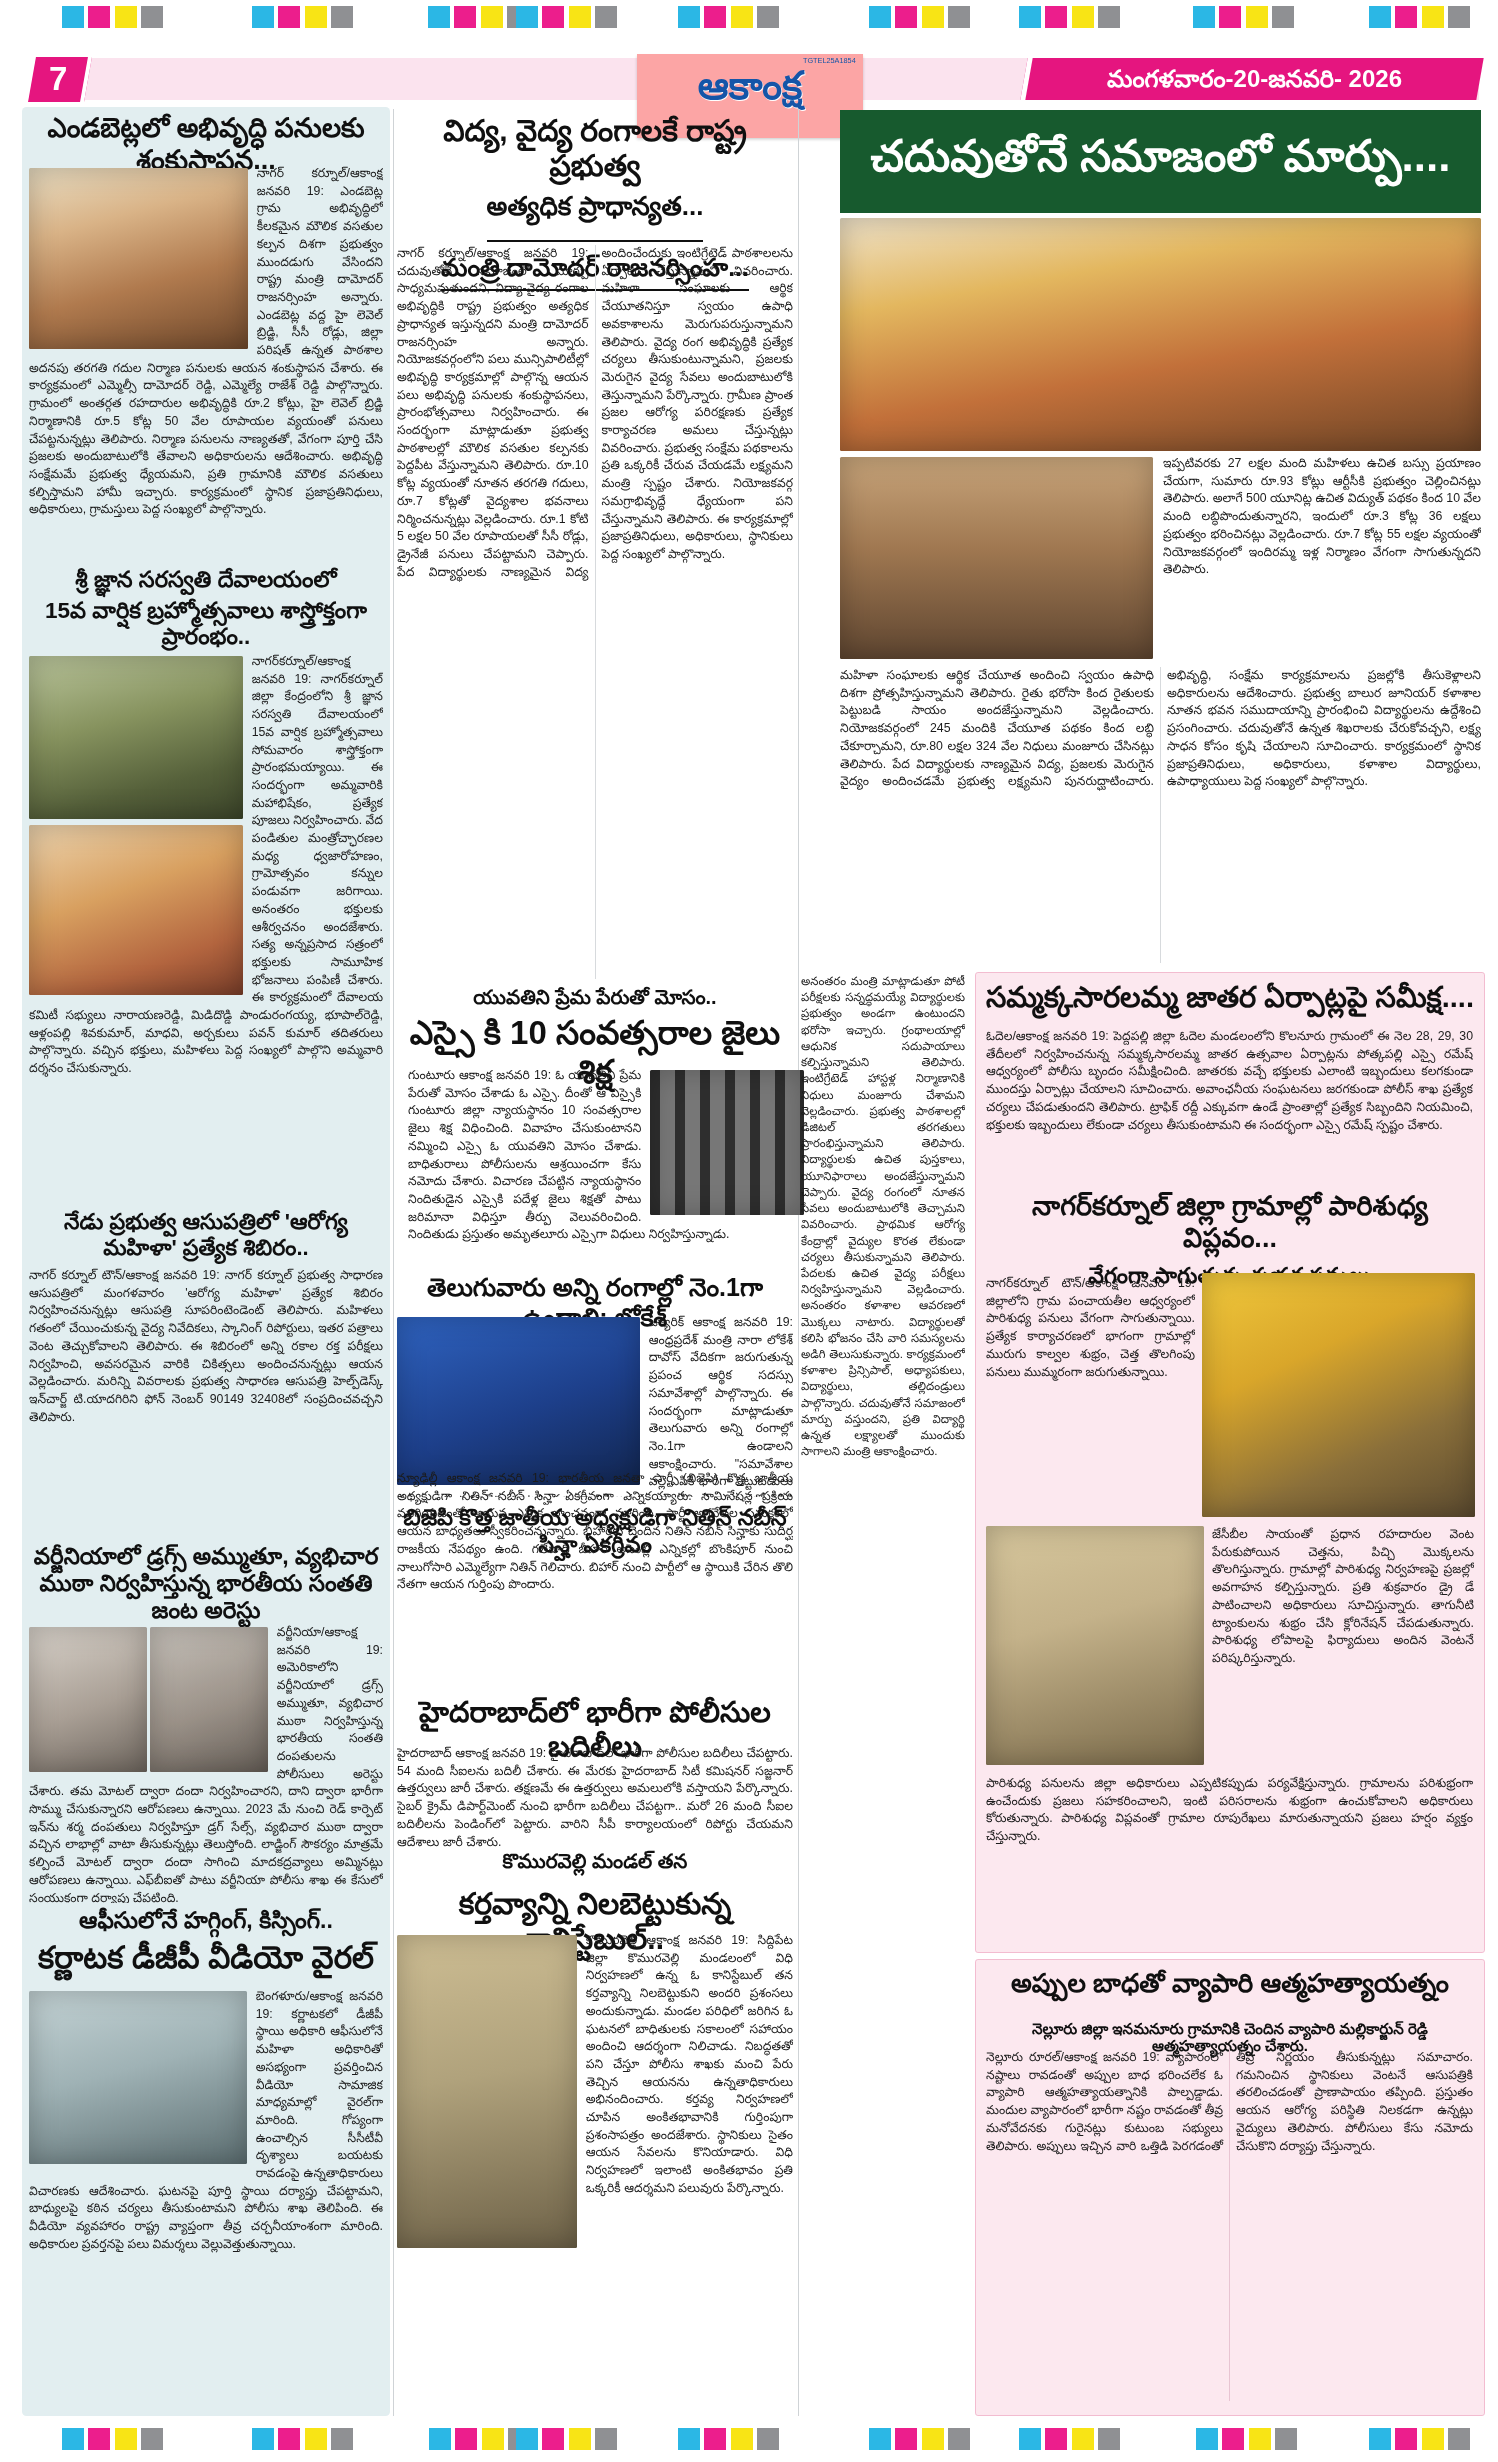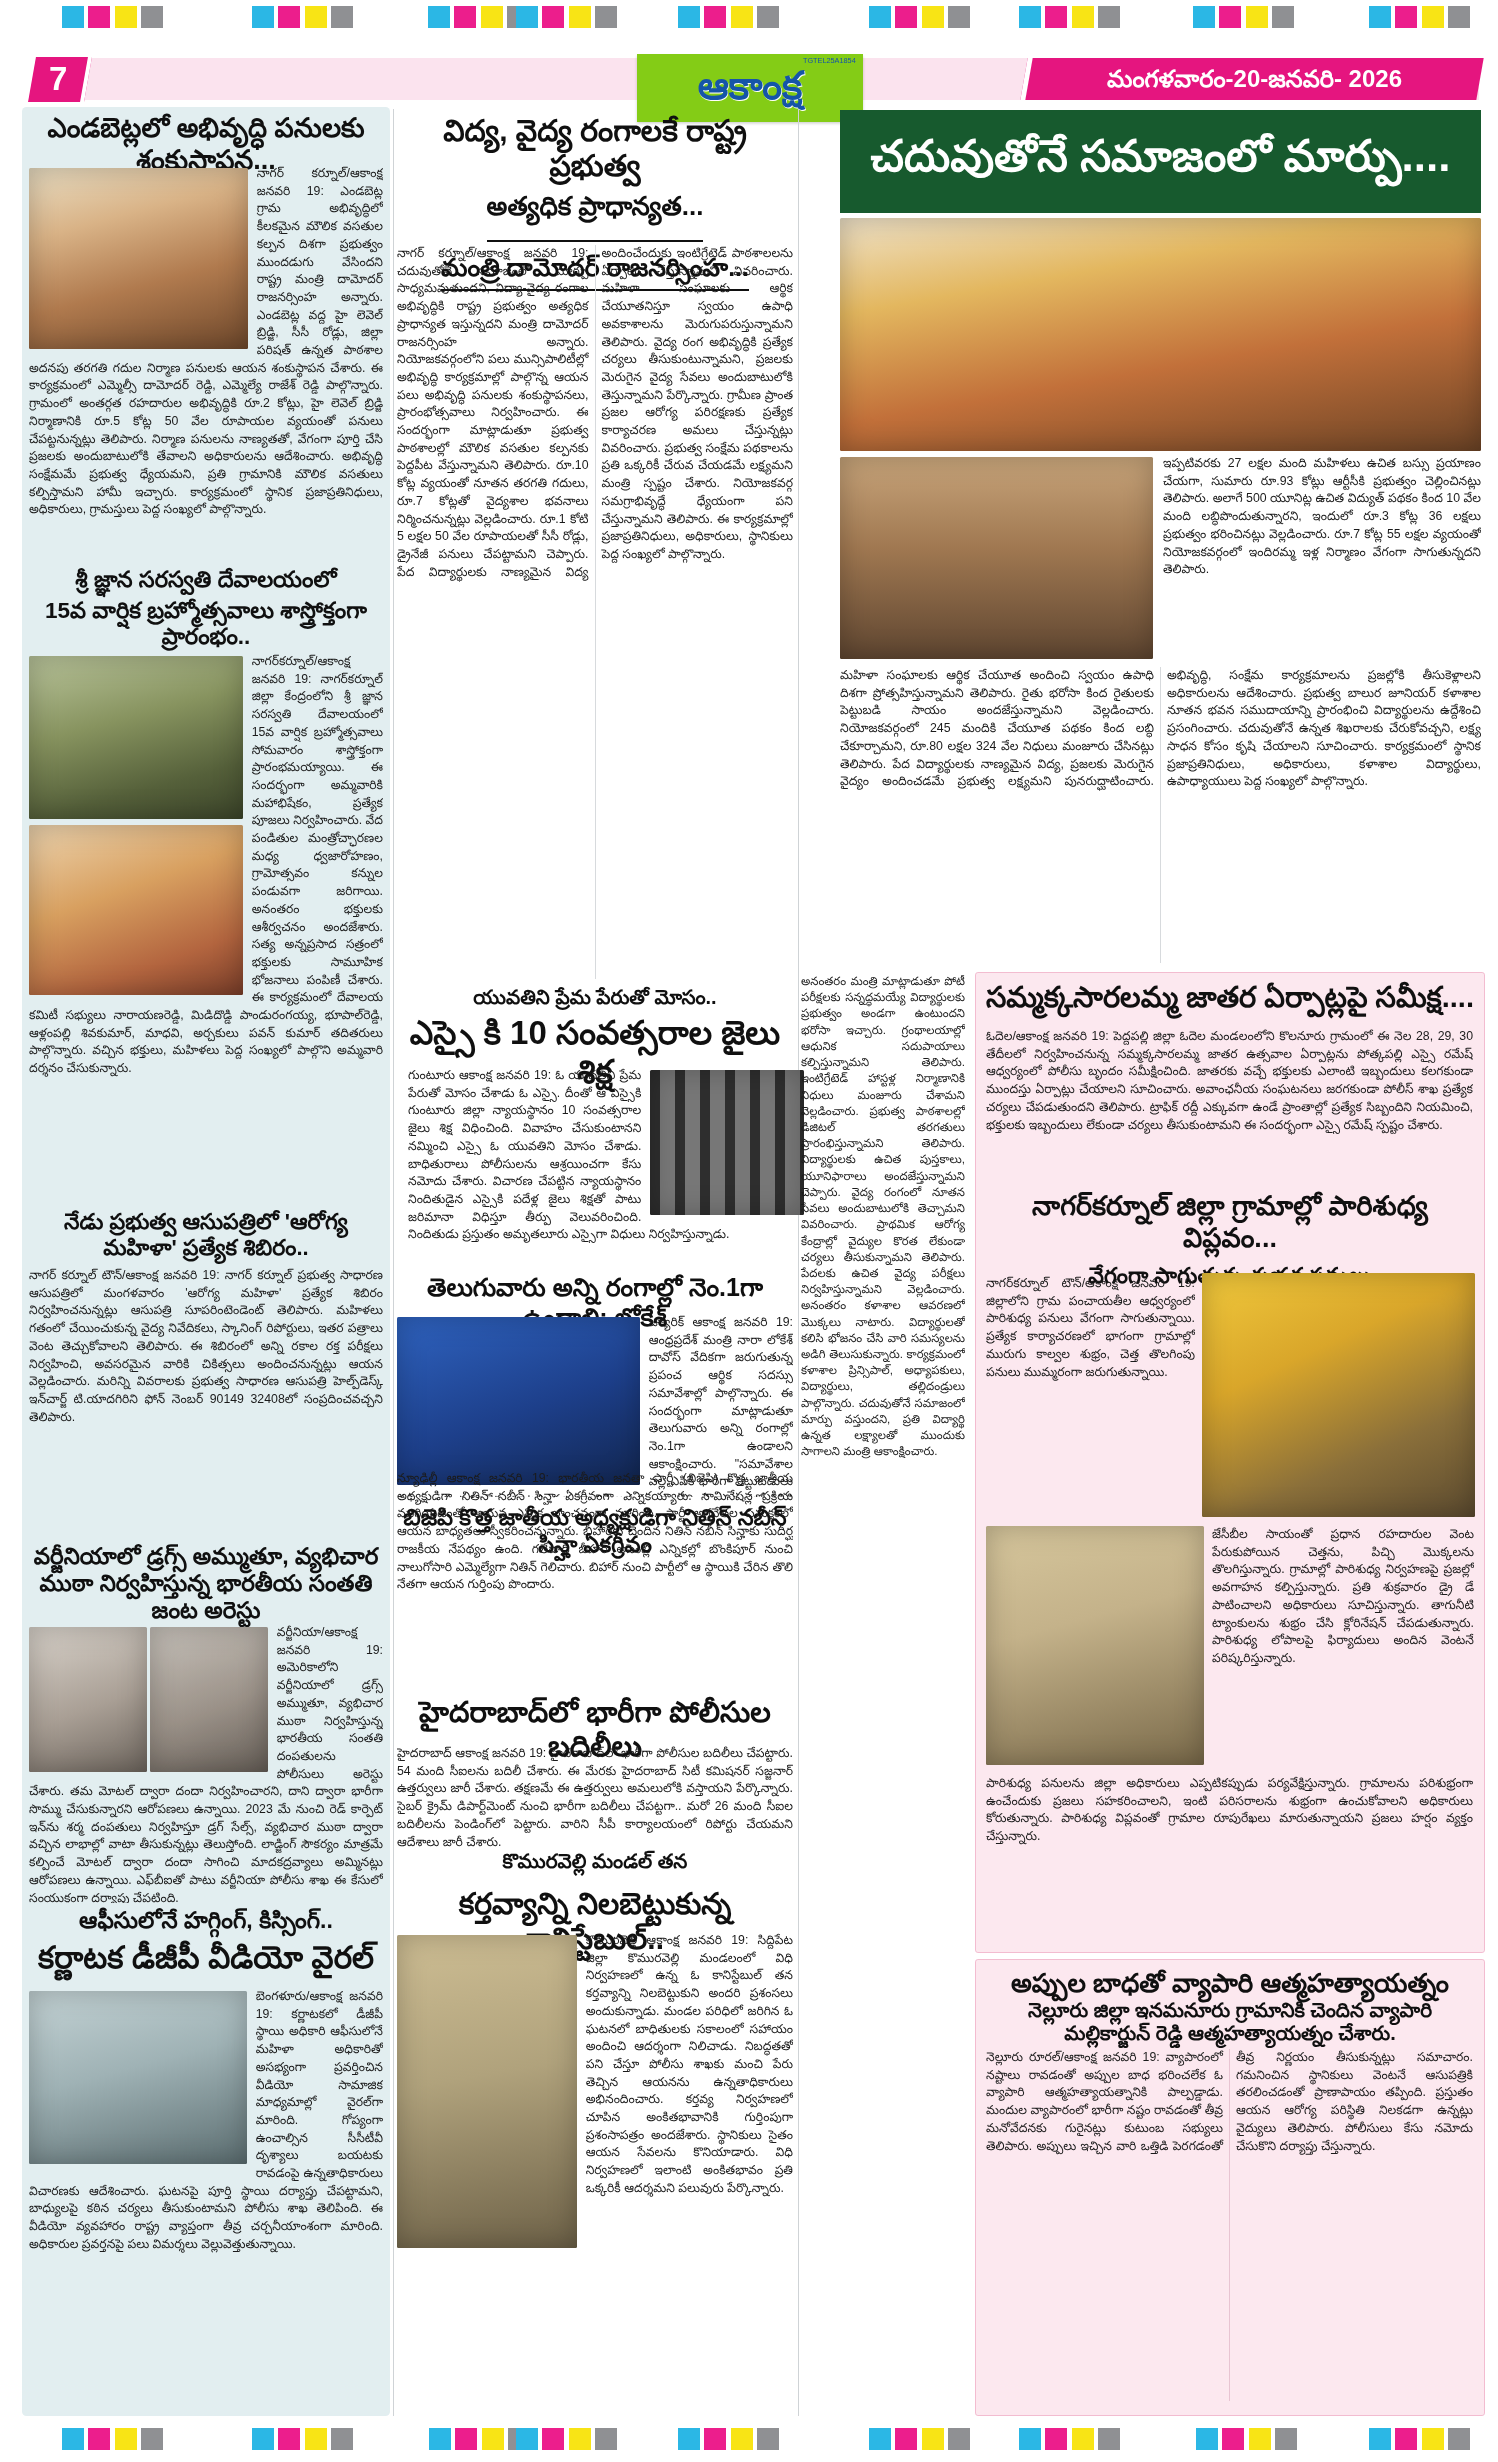--- a/index.html
+++ b/index.html
@@ -150,21 +150,21 @@
         <span style="background: rgb(248, 228, 21);"></span>
         <span style="background: rgb(143, 144, 147);"></span>
       </div>
     </div>
 
   <div class="abs" style="left:0;top:54px;width:1499px;height:70px;">
     <div class="abs" style="left:69px;top:4.4px;width:1410px;height:42px;background:#fbe3ee;"></div>
     <div class="abs skew" style="left:32px;top:2.9px;width:52px;height:45px;background:#e5157f;border-right:4.4px solid #ffffff;">
       <div class="unskew" style="color:#fff;font-size:33px;font-weight:bold;text-align:center;line-height:44px;">7</div>
     </div>
-    <div class="abs" style="left:637px;top:0px;width:226px;height:68px;background:#84cc16;text-align:center;box-shadow:0 1.5px 2.9px rgba(0,0,0,.2);">
+    <div class="abs" style="left:637px;top:0px;width:226px;height:84px;background:#fca5a5;text-align:center;box-shadow:0 1.5px 2.9px rgba(0,0,0,.2);">
       <div style="font-size:7.3px;color:#1555a8;text-align:right;padding:1.5px 7.3px 0 0;">TGTEL25A1854</div>
       <div style="font-size:39px;font-weight:bold;color:#1555a8;line-height:1.1;text-shadow:0.7px 0.7px 0 #fff;">ఆకాంక్ష</div>
     </div>
     <div class="abs skew" style="left:1024px;top:4.4px;width:451px;height:42px;background:#e5157f;border-left:5.8px solid #ffffff;">
       <div class="unskew" style="color:#ffffff;font-size:24px;font-weight:bold;text-align:center;line-height:42px;">మంగళవారం-20-జనవరి- 2026</div>
     </div>
   </div>
 
   <div class="vrule" style="left:393px;top:109px;height:2307px;"></div>
   <div class="vrule" style="left:798px;top:109px;height:2307px;"></div>
@@ -304,20 +304,20 @@
   <div class="abs body-txt" style="left:1212px;top:1526px;width:262px;height:239px;">
     <span>జేసీబీల సాయంతో ప్రధాన రహదారుల వెంట పేరుకుపోయిన చెత్తను, పిచ్చి మొక్కలను తొలగిస్తున్నారు. గ్రామాల్లో పారిశుధ్య నిర్వహణపై ప్రజల్లో అవగాహన కల్పిస్తున్నారు. ప్రతి శుక్రవారం డ్రై డే పాటించాలని అధికారులు సూచిస్తున్నారు. తాగునీటి ట్యాంకులను శుభ్రం చేసి క్లోరినేషన్ చేపడుతున్నారు. పారిశుధ్య లోపాలపై ఫిర్యాదులు అందిన వెంటనే పరిష్కరిస్తున్నారు.</span>
   </div>
   <div class="abs body-txt" style="left:986px;top:1775px;width:487px;height:165px;">
     <span>పారిశుధ్య పనులను జిల్లా అధికారులు ఎప్పటికప్పుడు పర్యవేక్షిస్తున్నారు. గ్రామాలను పరిశుభ్రంగా ఉంచేందుకు ప్రజలు సహకరించాలని, ఇంటి పరిసరాలను శుభ్రంగా ఉంచుకోవాలని అధికారులు కోరుతున్నారు. పారిశుధ్య విప్లవంతో గ్రామాల రూపురేఖలు మారుతున్నాయని ప్రజలు హర్షం వ్యక్తం చేస్తున్నారు.</span>
   </div>
 
   <div class="abs pinkblock" style="left:975px;top:1959px;width:508px;height:455px;"></div>
   <div class="abs" style="left:985px;top:1968px;width:490px;">
     <div class="hl" style="font-size:26px;">అప్పుల బాధతో వ్యాపారి ఆత్మహత్యాయత్నం</div>
-    <div class="hl" style="font-size:20px;font-weight:bold;margin-top:0;">నెల్లూరు జిల్లా ఇనమనూరు గ్రామానికి చెందిన వ్యాపారి మల్లికార్జున్ రెడ్డి ఆత్మహత్యాయత్నం చేశారు.</div>
+    <div class="hl" style="font-size:15px;font-weight:bold;margin-top:21px;">నెల్లూరు జిల్లా ఇనమనూరు గ్రామానికి చెందిన వ్యాపారి మల్లికార్జున్ రెడ్డి ఆత్మహత్యాయత్నం చేశారు.</div>
   </div>
   <div class="abs body-txt" style="left:986px;top:2049px;width:487px;height:352px;column-count:2;column-gap:13px;column-rule:0.7px solid #e8c4d2;">
     <span>నెల్లూరు రూరల్/ఆకాంక్ష జనవరి 19: వ్యాపారంలో నష్టాలు రావడంతో అప్పుల బాధ భరించలేక ఓ వ్యాపారి ఆత్మహత్యాయత్నానికి పాల్పడ్డాడు. మందుల వ్యాపారంలో భారీగా నష్టం రావడంతో తీవ్ర మనోవేదనకు గురైనట్లు కుటుంబ సభ్యులు తెలిపారు. అప్పులు ఇచ్చిన వారి ఒత్తిడి పెరగడంతో తీవ్ర నిర్ణయం తీసుకున్నట్లు సమాచారం. గమనించిన స్థానికులు వెంటనే ఆసుపత్రికి తరలించడంతో ప్రాణాపాయం తప్పింది. ప్రస్తుతం ఆయన ఆరోగ్య పరిస్థితి నిలకడగా ఉన్నట్లు వైద్యులు తెలిపారు. పోలీసులు కేసు నమోదు చేసుకొని దర్యాప్తు చేస్తున్నారు.</span>
   </div>
 
 </div>
 
 
 </body></html>

